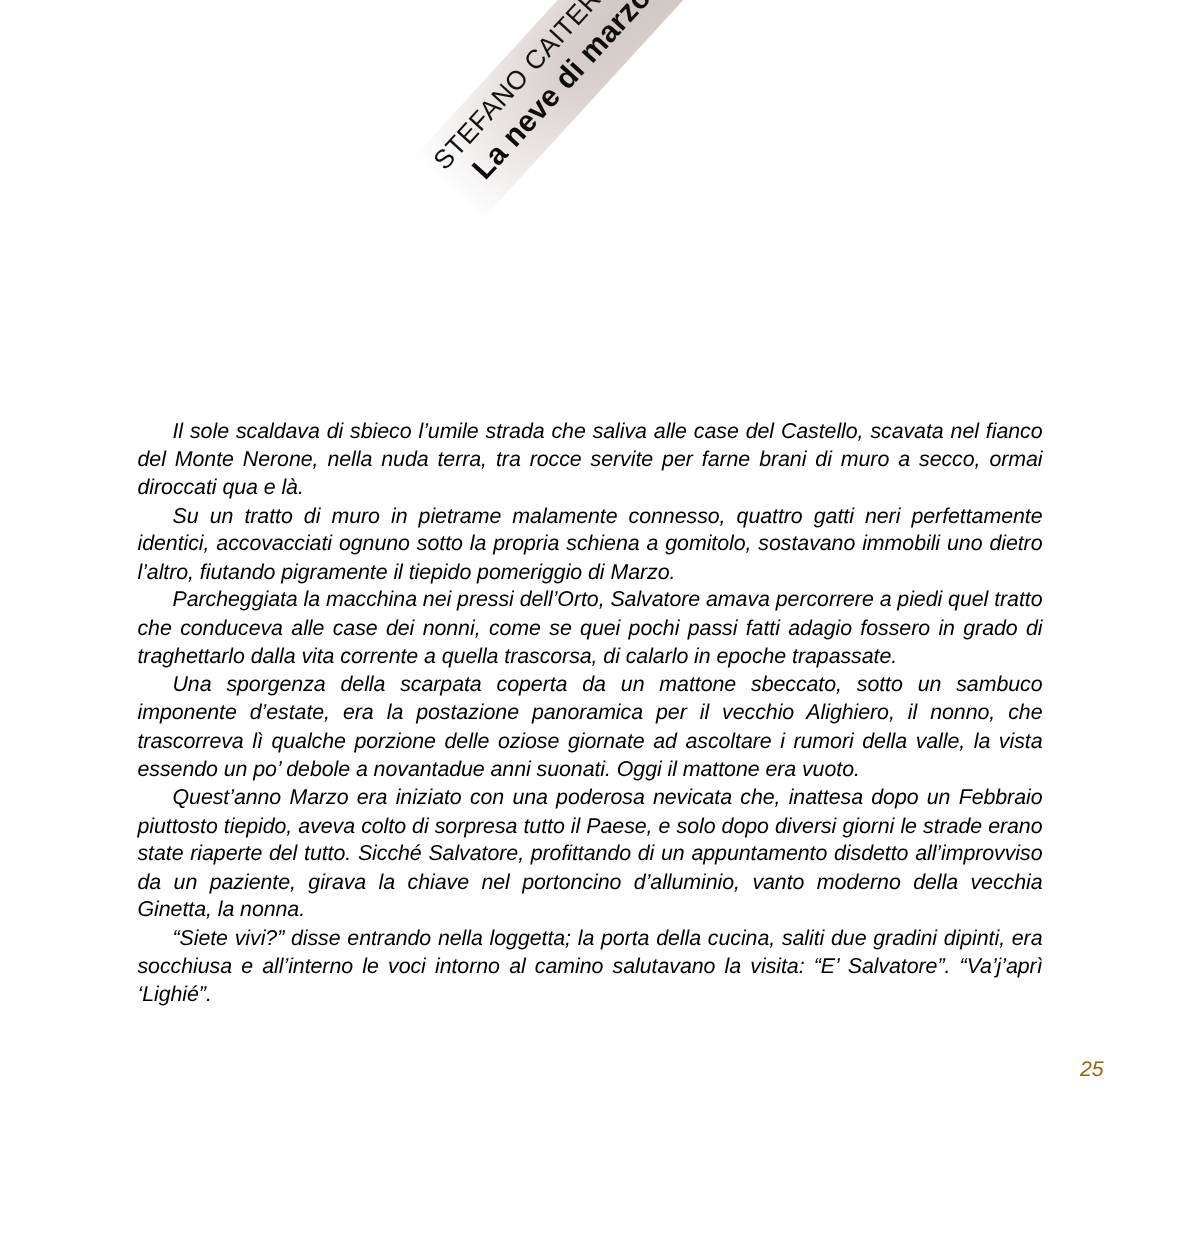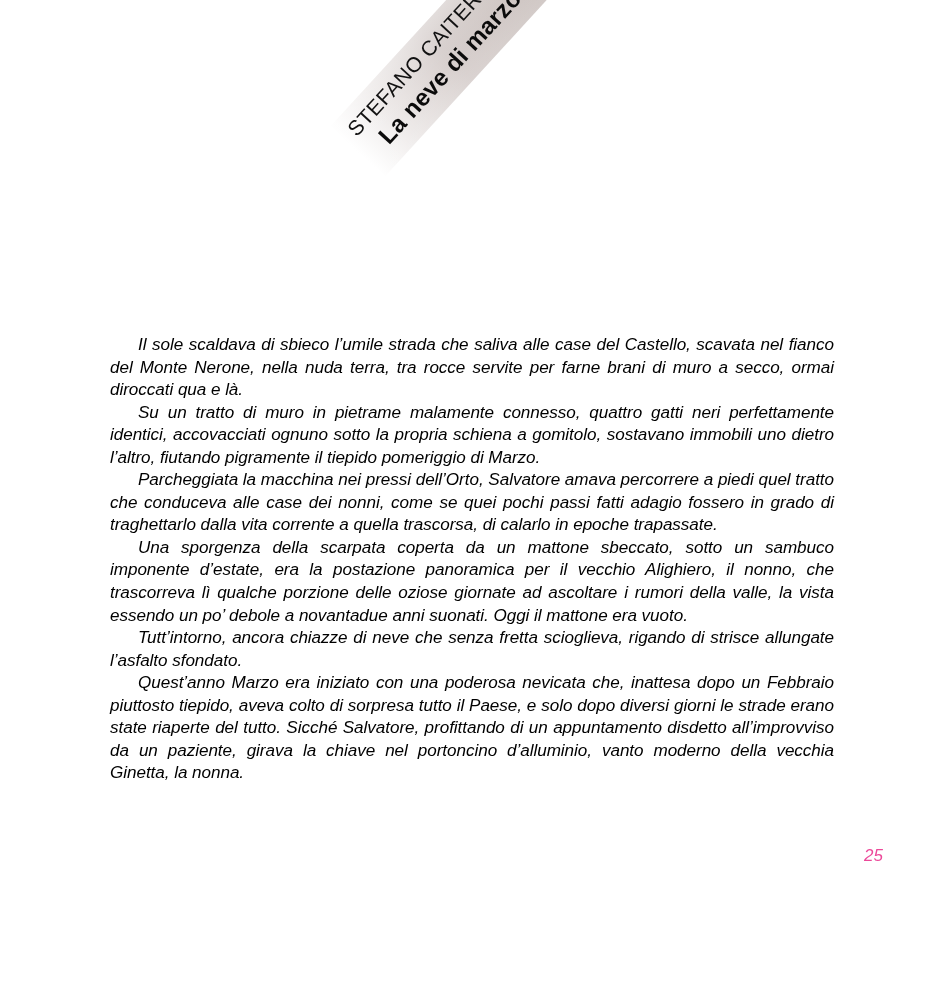--- a/index.html
+++ b/index.html
@@ -106,36 +106,36 @@
   }
   .para + .para { margin-top: 0; }
 
   
   #page-number {
     position: absolute;
     left: 864px;
     top: 846px;
     font-size: 17px;
     font-style: italic;
-    color: #ec4899;
+    color: #a16207;
   }
 </style>
 </head>
 <body>
 
 <div id="header-band">
   <div class="band-strip"></div>
   <div class="band-text">
     <div class="band-author">STEFANO CAITERZI</div>
     <div class="band-title">La neve di marzo</div>
   </div>
 </div>
 
 <div id="body-text">
   <p class="para">Il sole scaldava di sbieco l’umile strada che saliva alle case del Castello, scavata nel fianco del Monte Nerone, nella nuda terra, tra rocce servite per farne brani di muro a secco, ormai diroccati qua e là.</p>
   <p class="para">Su un tratto di muro in pietrame malamente connesso, quattro gatti neri perfettamente identici, accovacciati ognuno sotto la propria schiena a gomitolo, sostavano immobili uno dietro l’altro, fiutando pigramente il tiepido pomeriggio di Marzo.</p>
   <p class="para">Parcheggiata la macchina nei pressi dell’Orto, Salvatore amava percorrere a piedi quel tratto che conduceva alle case dei nonni, come se quei pochi passi fatti adagio fossero in grado di traghettarlo dalla vita corrente a quella trascorsa, di calarlo in epoche trapassate.</p>
   <p class="para">Una sporgenza della scarpata coperta da un mattone sbeccato, sotto un sambuco imponente d’estate, era la postazione panoramica per il vecchio Alighiero, il nonno, che trascorreva lì qualche porzione delle oziose giornate ad ascoltare i rumori della valle, la vista essendo un po’ debole a novantadue anni suonati. Oggi il mattone era vuoto.</p>
-  <p class="para">Tutt’intorno, ancora chiazze di neve che senza fretta scioglieva, rigando di strisce allungate l’asfalto sfondato.</p>
   <p class="para">Quest’anno Marzo era iniziato con una poderosa nevicata che, inattesa dopo un Febbraio piuttosto tiepido, aveva colto di sorpresa  tutto il Paese, e solo dopo diversi giorni le strade erano state riaperte del tutto. Sicché Salvatore, profittando di un appuntamento disdetto all’improvviso da un paziente,  girava la chiave nel portoncino d’alluminio, vanto moderno della vecchia Ginetta, la nonna.</p>
+  <p class="para">“Siete vivi?” disse entrando nella loggetta; la porta della cucina, saliti due gradini dipinti, era socchiusa e all’interno le voci intorno al camino salutavano la visita: “E’ Salvatore”. “Va’j’aprì ‘Lighié”.</p>
 </div>
 
 <div id="page-number">25</div>
 
 </body></html>

